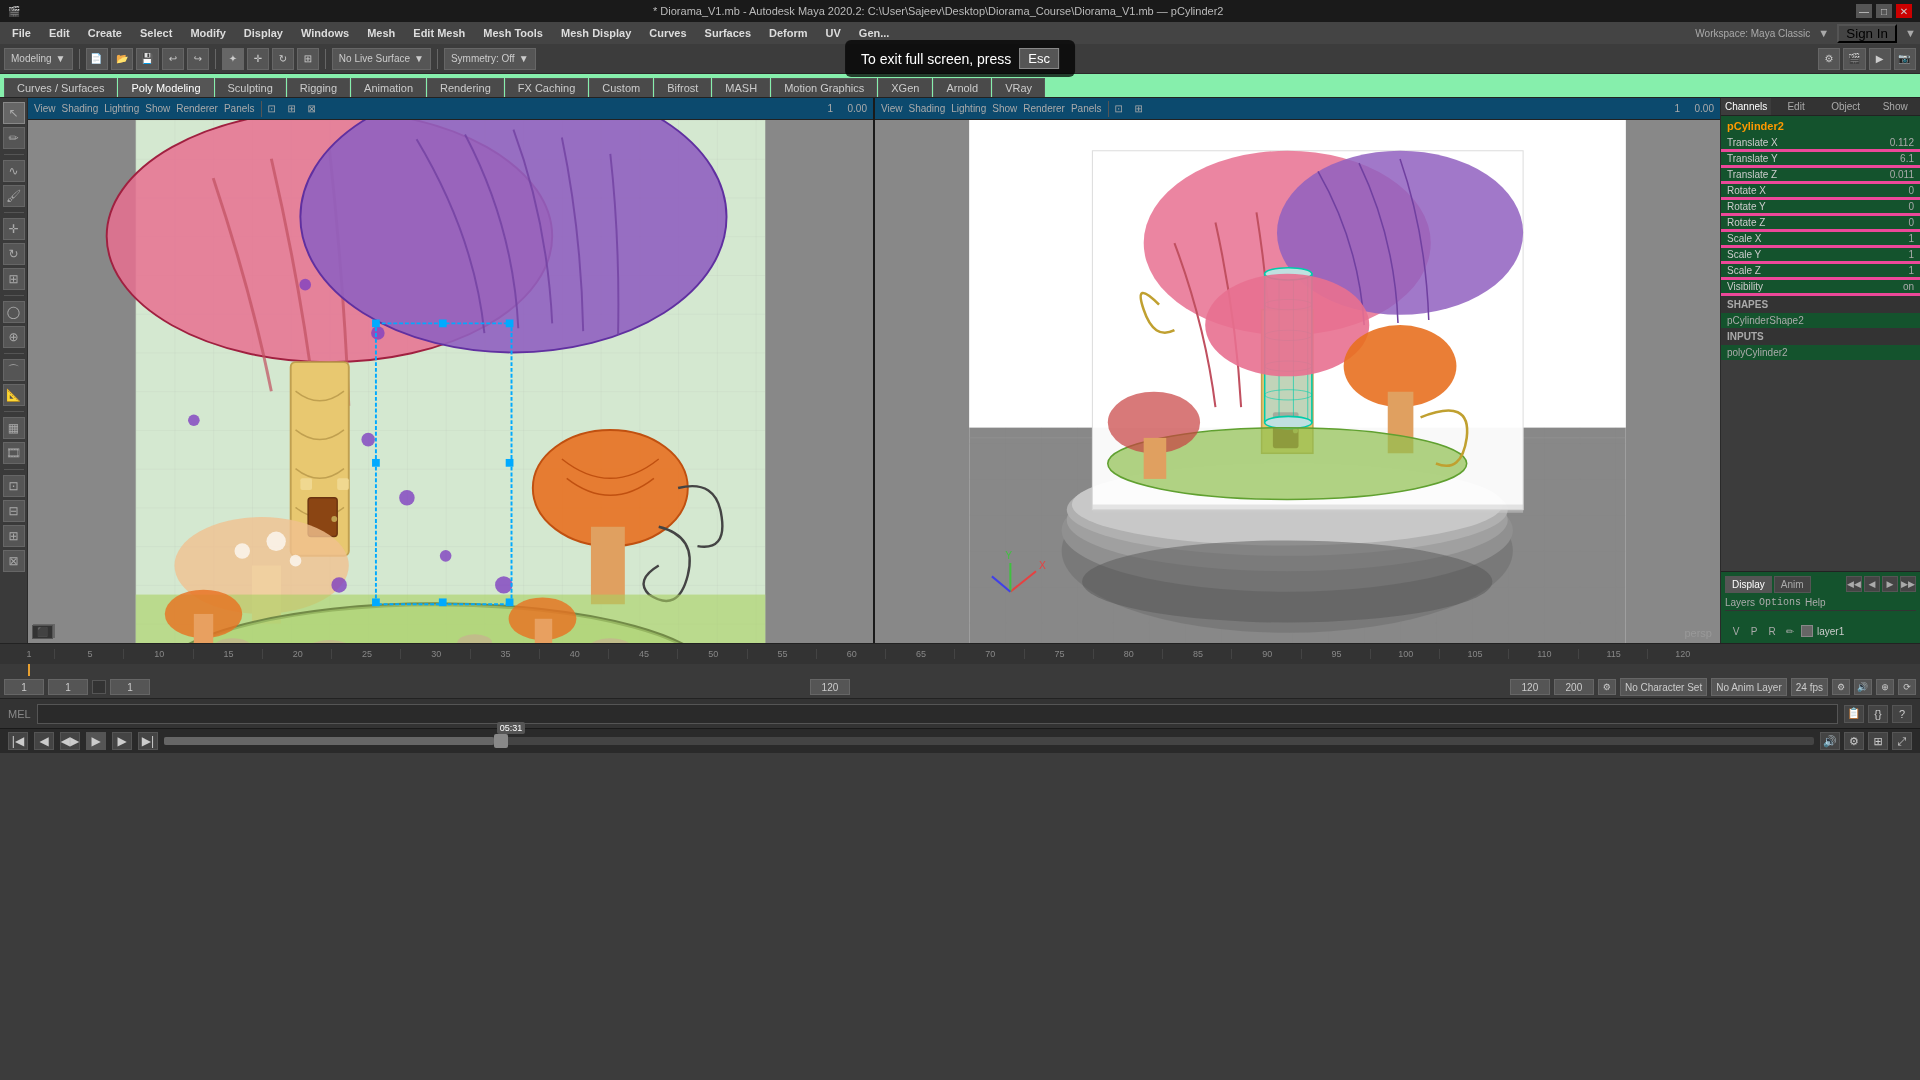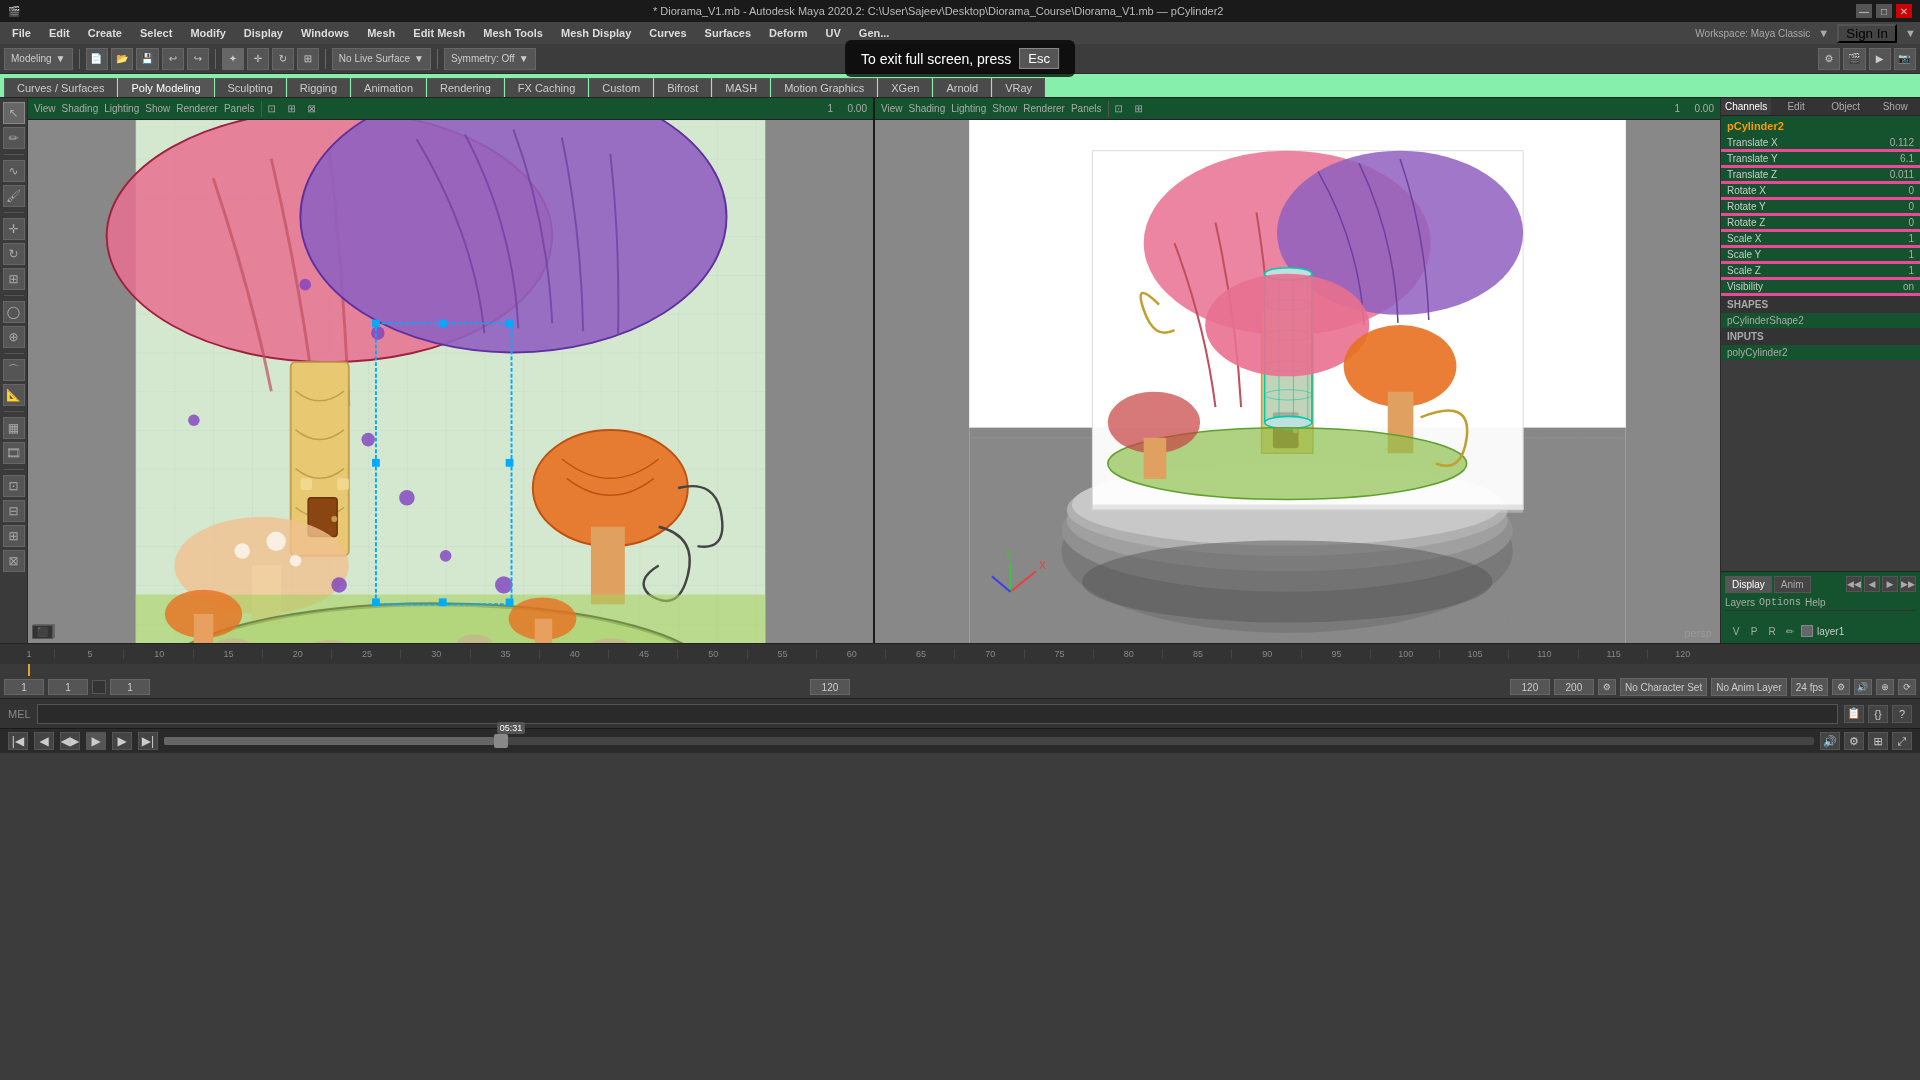--- a/index.html
+++ b/index.html
@@ -173,21 +173,21 @@
     .layer-tabs { display: flex; gap: 2px; margin-bottom: 4px; }
     .layer-tab { padding: 2px 6px; background: #444; border: 1px solid #555; color: #aaa; font-size: 10px; cursor: pointer; }
     .layer-tab.active { background: #555; color: #fff; }
     .layer-row { display: flex; align-items: center; gap: 4px; padding: 2px 4px; }
     .layer-v { width: 14px; text-align: center; color: #aaa; font-size: 10px; cursor: pointer; }
     .layer-name { color: #ccc; font-size: 10px; flex: 1; }
     .layer-color { width: 12px; height: 12px; background: #666; border: 1px solid #888; }
 
     
     .vp-toolbar {
-      height: 22px; background: #14532d; display: flex; align-items: center; padding: 0 4px; gap: 2px;
+      height: 22px; background: #0c4a6e; display: flex; align-items: center; padding: 0 4px; gap: 2px;
       border-bottom: 1px solid #222; font-size: 10px; color: #aaa;
     }
     .vp-tb-btn { 
       height: 18px; min-width: 18px; background: transparent; border: none; color: #aaa; 
       font-size: 10px; cursor: pointer; padding: 0 2px; display: flex; align-items: center;
     }
     .vp-tb-sep { width: 1px; height: 16px; background: #555; margin: 0 2px; }
 
     
     .viewport-indicator {

